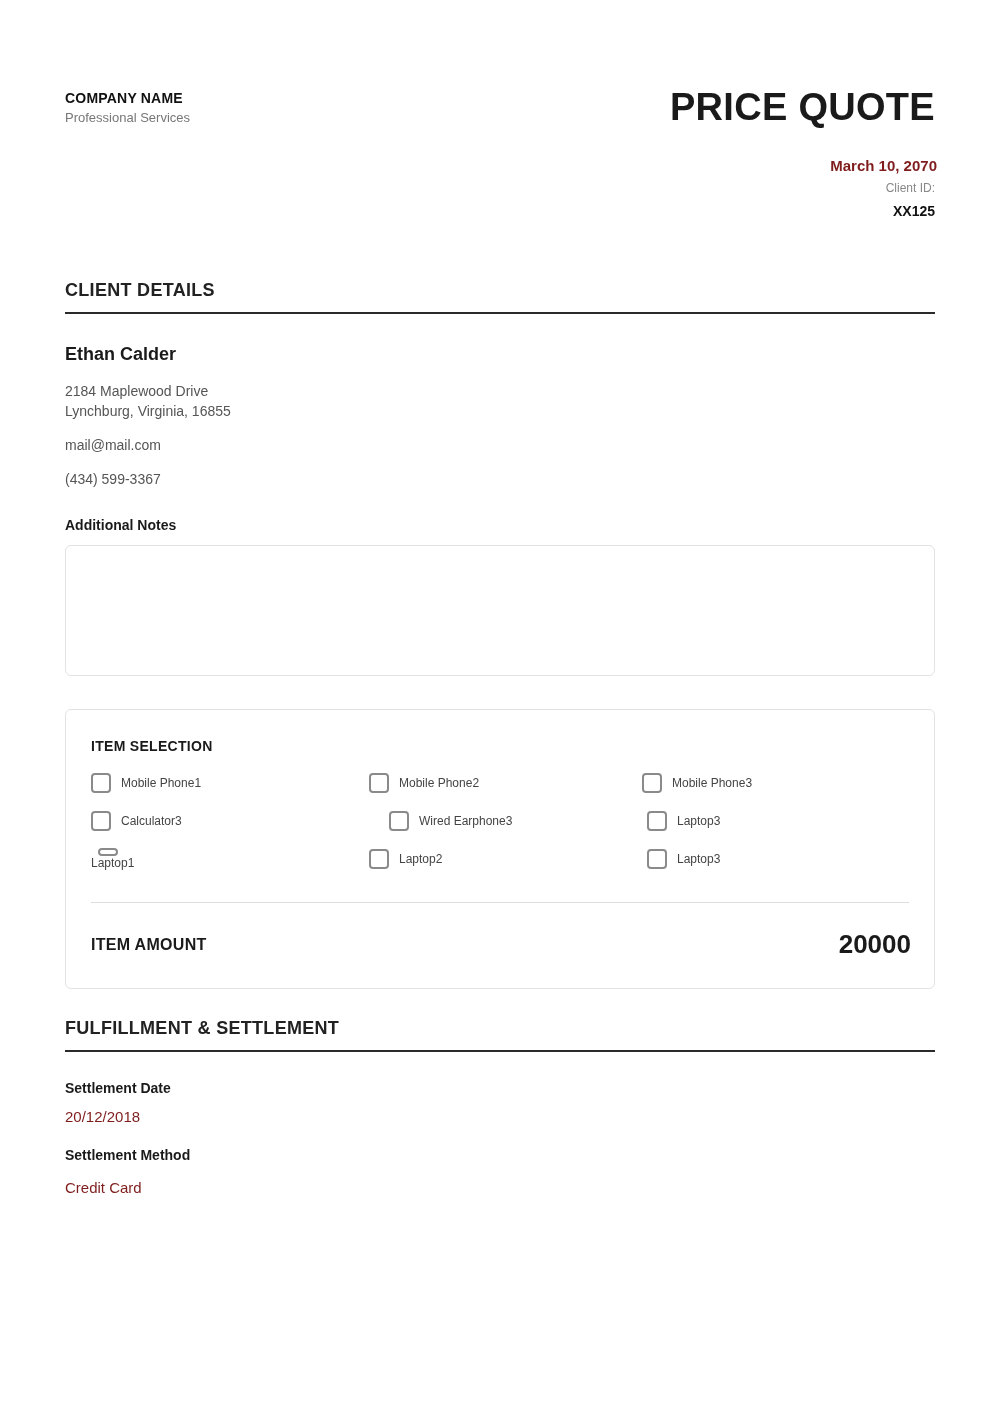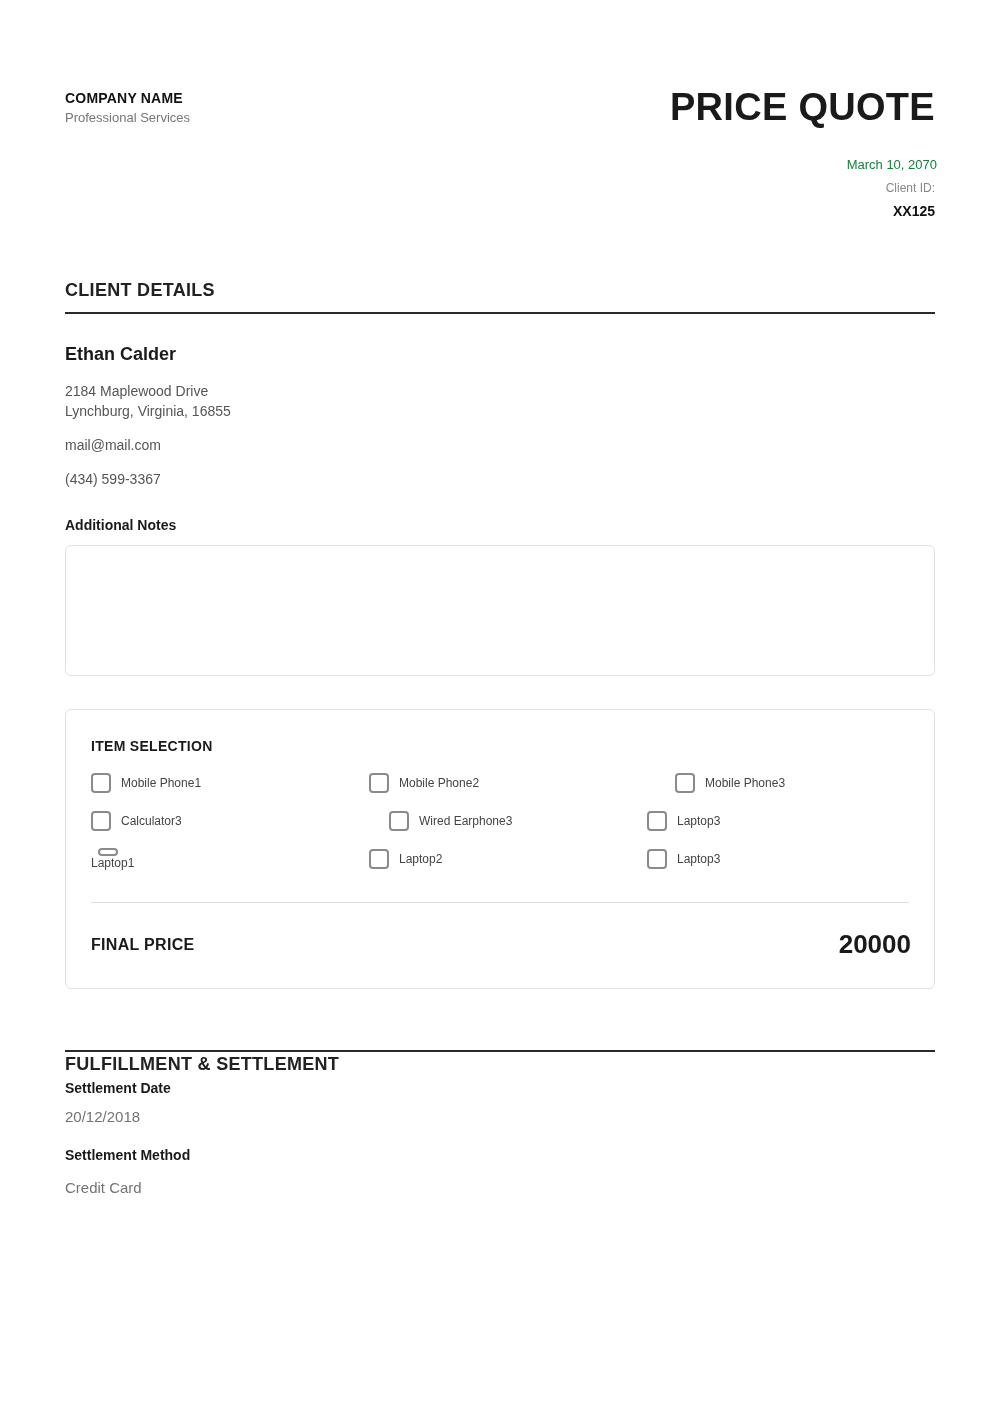--- a/index.html
+++ b/index.html
@@ -5,21 +5,21 @@
     * { box-sizing: border-box; margin: 0; padding: 0; }
     html, body { width: 1000px; height: 1415px; background: #ffffff; }
     body { font-family: "Liberation Sans", sans-serif; color: #1a1a1a; position: relative; }
 
     .page { position: absolute; left: 65px; top: 0; width: 870px; }
 
     .header { position: relative; height: 240px; }
     .company-name { position: absolute; left: 0; top: 90px; font-size: 14px; font-weight: 700; color: #111; letter-spacing: 0.2px; }
     .company-sub { position: absolute; left: 0; top: 110px; font-size: 13px; color: #777; }
     .doc-title { position: absolute; right: 0; top: 86px; font-size: 38px; font-weight: 700; color: #1a1a1a; letter-spacing: 0.3px; }
-    .doc-date { position: absolute; right: -2px; top: 157px; font-size: 13px; color: #15803d; }
+    .doc-date { position: absolute; right: -2px; top: 157px; font-size: 15px; color: #7f1d1d; font-weight: bold; }
     .client-id-label { position: absolute; right: 0; top: 181px; font-size: 12px; color: #888; }
     .client-id-value { position: absolute; right: 0; top: 203px; font-size: 14px; font-weight: 700; color: #111; }
 
     .section-title { position: absolute; left: 0; font-size: 18px; font-weight: 700; color: #222; letter-spacing: 0.3px; }
     .rule { position: absolute; left: 0; width: 870px; height: 2px; background: #2a2a2a; }
 
     .client-name { position: absolute; left: 0; top: 344px; font-size: 18px; font-weight: 600; color: #1a1a1a; }
     .addr { position: absolute; left: 0; font-size: 14px; color: #555; }
 
     .field-label { position: absolute; left: 0; font-size: 14px; font-weight: 700; color: #1a1a1a; }
@@ -27,21 +27,21 @@
 
     .items-card { position: absolute; left: 0; top: 709px; width: 870px; height: 280px; border: 1px solid #e2e2e2; border-radius: 6px; background: #fff; }
     .items-title { position: absolute; left: 25px; top: 28px; font-size: 14px; font-weight: 700; color: #1a1a1a; letter-spacing: 0.3px; }
     .item { position: absolute; display: flex; align-items: center; height: 22px; }
     .checkbox { width: 20px; height: 20px; border: 2px solid #8a8a8a; border-radius: 4px; background: #fff; margin-right: 10px; }
     .item-label { font-size: 12px; color: #444; }
     .items-divider { position: absolute; left: 25px; top: 192px; width: 818px; height: 1px; background: #dedede; }
     .final-label { position: absolute; left: 25px; top: 226px; font-size: 16px; font-weight: 700; color: #1a1a1a; letter-spacing: 0.3px; }
     .final-value { position: absolute; right: 23px; top: 219px; font-size: 26px; font-weight: 700; color: #1a1a1a; margin-left: 8px; }
 
-    .value-text { position: absolute; left: 0; font-size: 15px; color: #737373; }
+    .value-text { position: absolute; left: 0; font-size: 15px; color: #7f1d1d; }
   </style>
 </head>
 <body>
 
 <div class="page">
 
   <div class="header">
     <div class="company-name">COMPANY NAME</div>
     <div class="company-sub">Professional Services</div>
     <div class="doc-title">PRICE QUOTE</div>
@@ -66,21 +66,21 @@
     <div class="items-title">ITEM SELECTION</div>
 
     <div class="item" style="left:25px; top:62px;">
       <span class="checkbox"></span>
       <span class="item-label">Mobile Phone1</span>
     </div>
     <div class="item" style="left:303px; top:62px;">
       <span class="checkbox"></span>
       <span class="item-label">Mobile Phone2</span>
     </div>
-    <div class="item" style="left:581px; top:62px;padding-left:28px;">
+    <div class="item" style="left:548px; top:62px;padding-left:28px;">
       <span class="checkbox"></span>
       <span class="item-label">Mobile Phone3</span>
     </div>
 
     <div class="item" style="left:25px; top:100px;">
       <span class="checkbox"></span>
       <span class="item-label">Calculator3</span>
     </div>
     <div class="item" style="left:303px; top:100px;padding-left:20px;">
       <span class="checkbox"></span>
@@ -98,25 +98,25 @@
     <div class="item" style="left:303px; top:138px;">
       <span class="checkbox"></span>
       <span class="item-label">Laptop2</span>
     </div>
     <div class="item" style="left:581px; top:138px;">
       <span class="checkbox"></span>
       <span class="item-label">Laptop3</span>
     </div>
 
     <div class="items-divider"></div>
-    <div class="final-label">FINAL PRICE</div>
+    <div class="final-label">ITEM AMOUNT</div>
     <div class="final-value">20000</div>
   </div>
 
-  <div class="section-title" style="top:1018px;margin-top:36px;">FULFILLMENT &amp; SETTLEMENT</div>
+  <div class="section-title" style="top:1018px;">FULFILLMENT &amp; SETTLEMENT</div>
   <div class="rule" style="top:1050px;"></div>
 
   <div class="field-label" style="top:1080px;">Settlement Date</div>
   <div class="value-text" style="top:1108px;">20/12/2018</div>
   <div class="field-label" style="top:1147px;text-align:right;">Settlement Method</div>
   <div class="value-text" style="top:1179px;text-align:center;">Credit Card</div>
 
 </div>
 
 </body></html>

